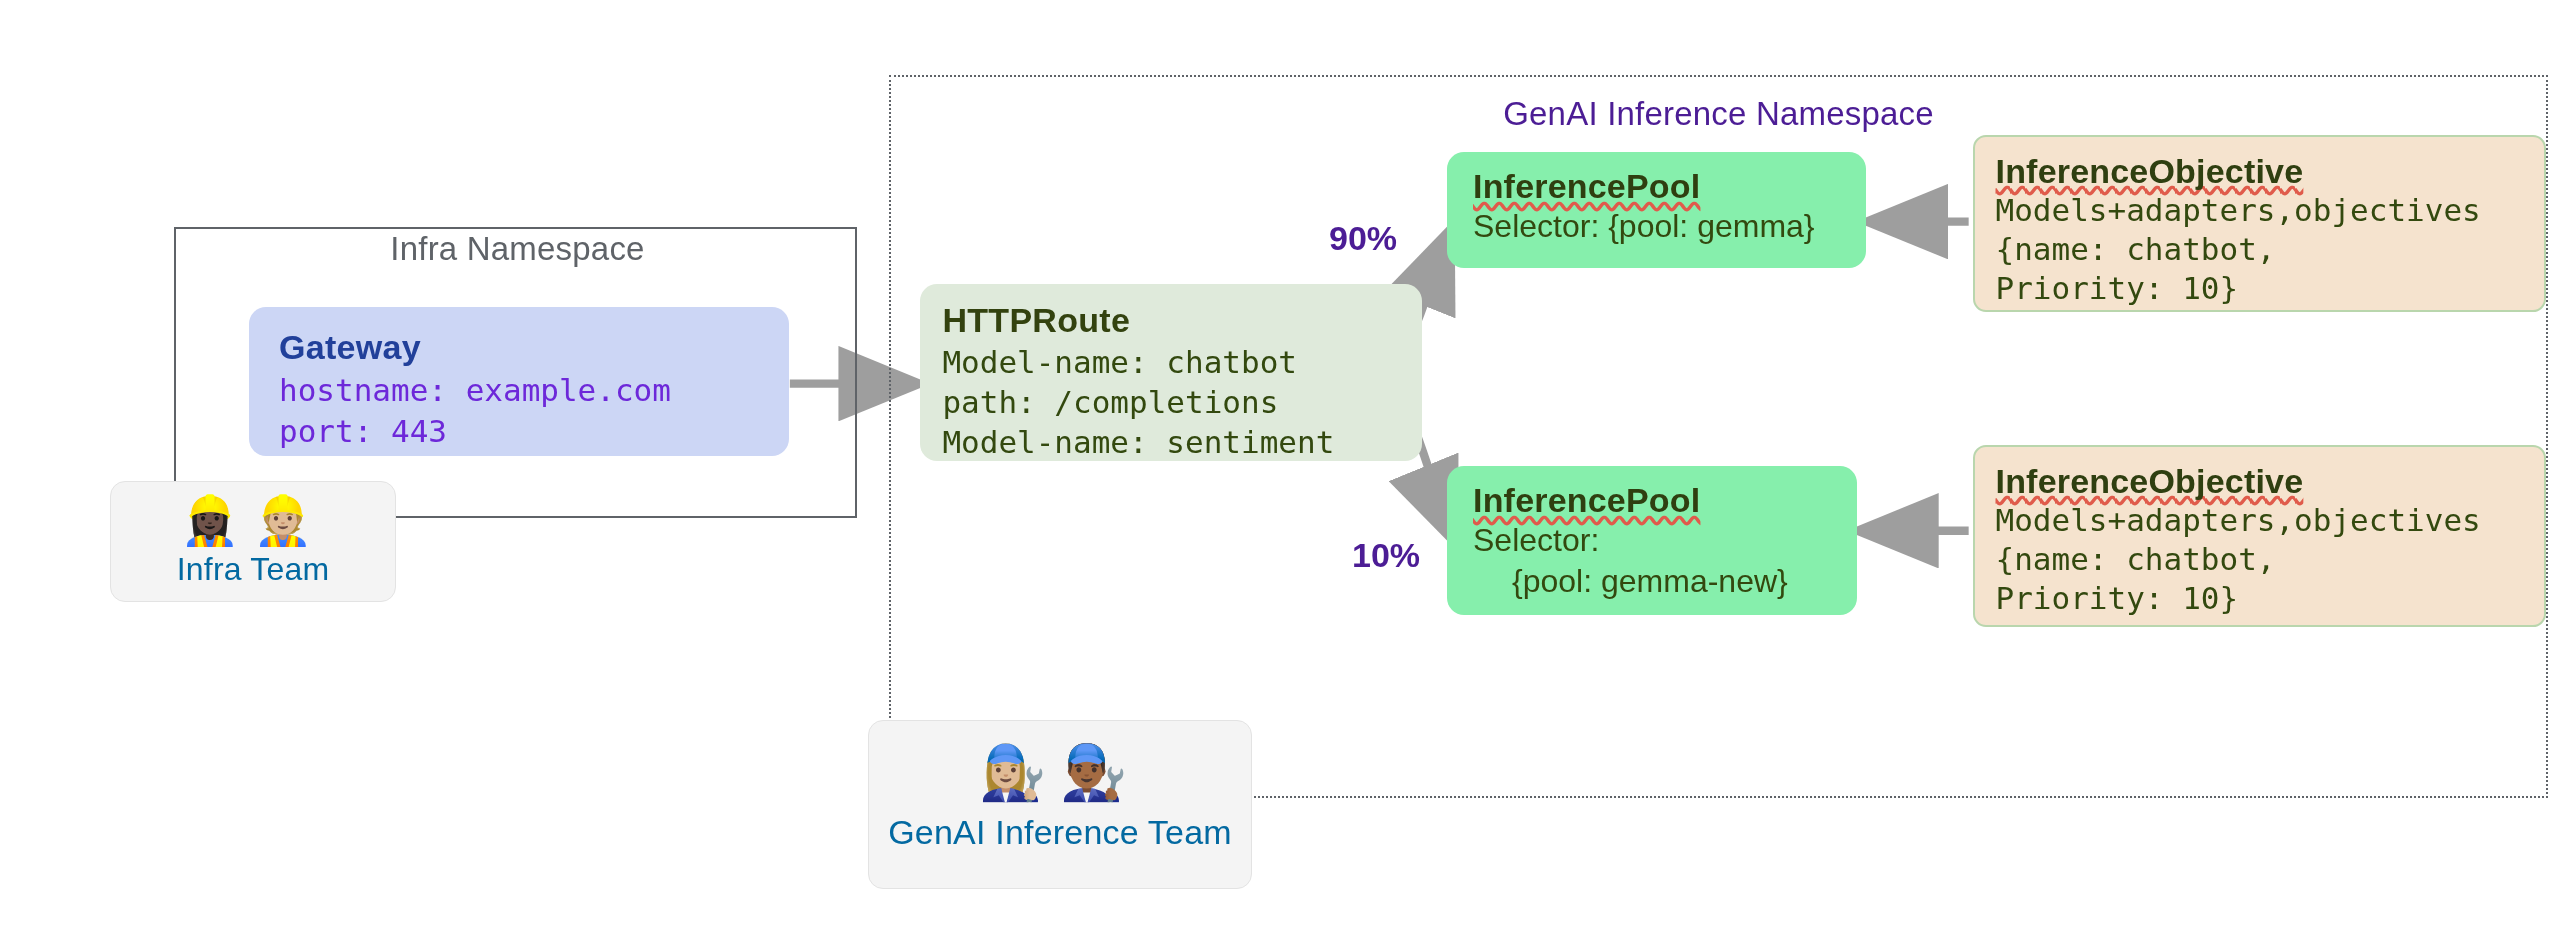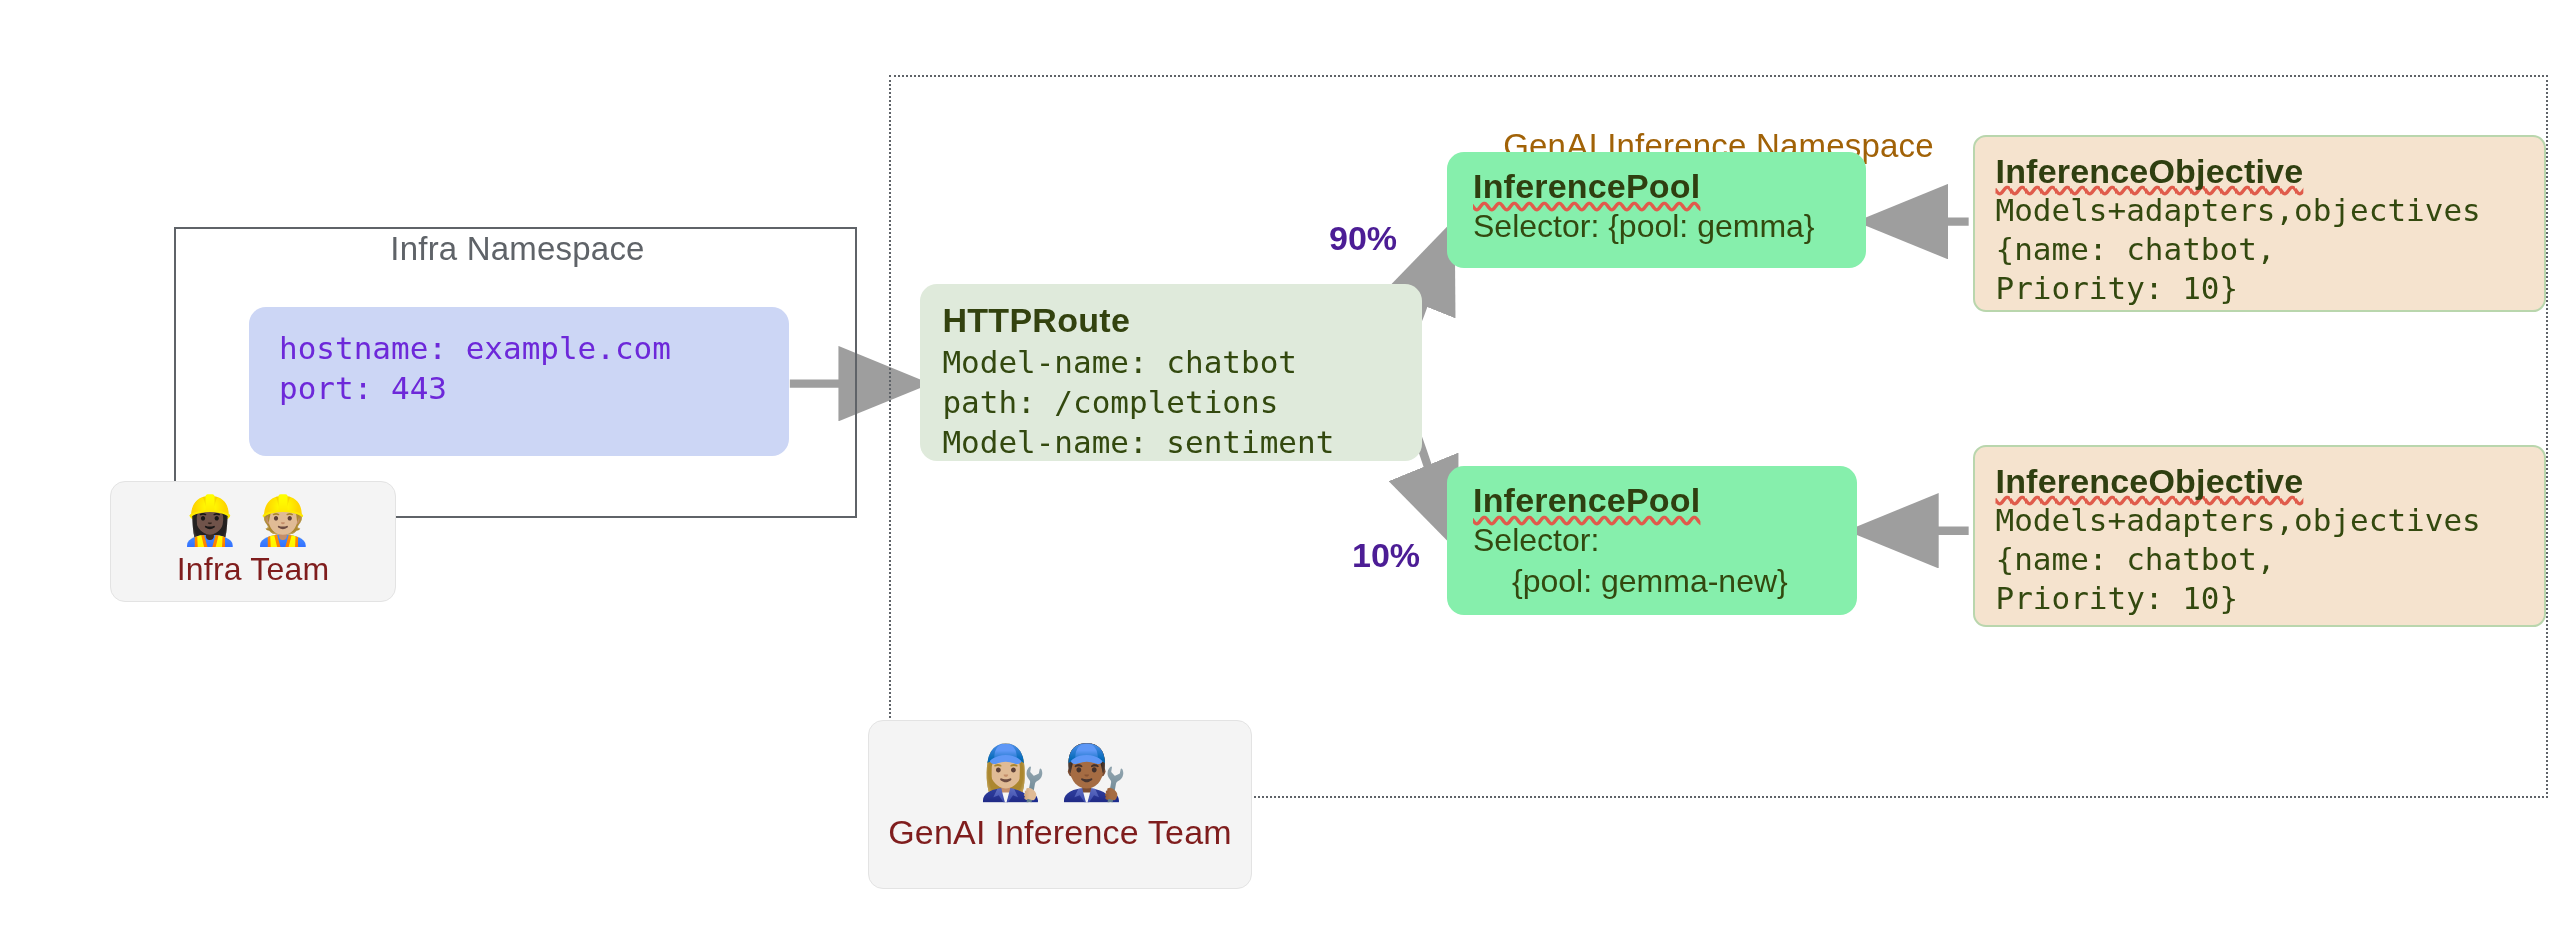--- a/index.html
+++ b/index.html
@@ -52,23 +52,22 @@
     background: transparent;
     box-sizing: border-box;
   }
   .ns-genai-title {
     position: absolute;
     left: 889px;
     top: 95px;
     width: 1659px;
     text-align: center;
     font-size: 33px;
-    color: #a16207;
-    letter-spacing: 0.2px;
-    margin-top: 32px;
+    color: #4c1d95;
+    letter-spacing: 0.2px;
   }
 
   
   .node {
     position: absolute;
     box-sizing: border-box;
     border-radius: 17px;
   }
   .node .ttl {
     font-weight: bold;
@@ -201,21 +200,21 @@
     padding-top: 13px;
   }
   .team .faces {
     font-size: 48px;
     line-height: 1.05;
     letter-spacing: 13px;
     font-family: "DejaVu Sans", sans-serif;
   }
   .team .tlabel {
     font-size: 32px;
-    color: #7f1d1d;
+    color: #0369a1;
     margin-top: 5.6px;
     letter-spacing: 0.2px;
   }
   .team-infra {
     left: 110px;
     top: 481px;
     width: 286px;
     height: 121px;
   }
   .team-genai {
@@ -272,20 +271,21 @@
   </svg>
 
   <div class="ns-genai"></div>
   <div class="ns-genai-title">GenAI Inference Namespace</div>
 
   <div class="ns-infra">
     <div class="ns-infra-title">Infra Namespace</div>
   </div>
 
   <div class="node gateway">
+    <span class="ttl">Gateway</span>
     <span class="ln">hostname: example.com</span>
     <span class="ln">port: 443</span>
   </div>
 
   <div class="node httproute">
     <span class="ttl">HTTPRoute</span>
     <span class="ln">Model-name: chatbot</span>
     <span class="ln">path: /completions</span>
     <span class="ln">Model-name: sentiment</span>
   </div>

